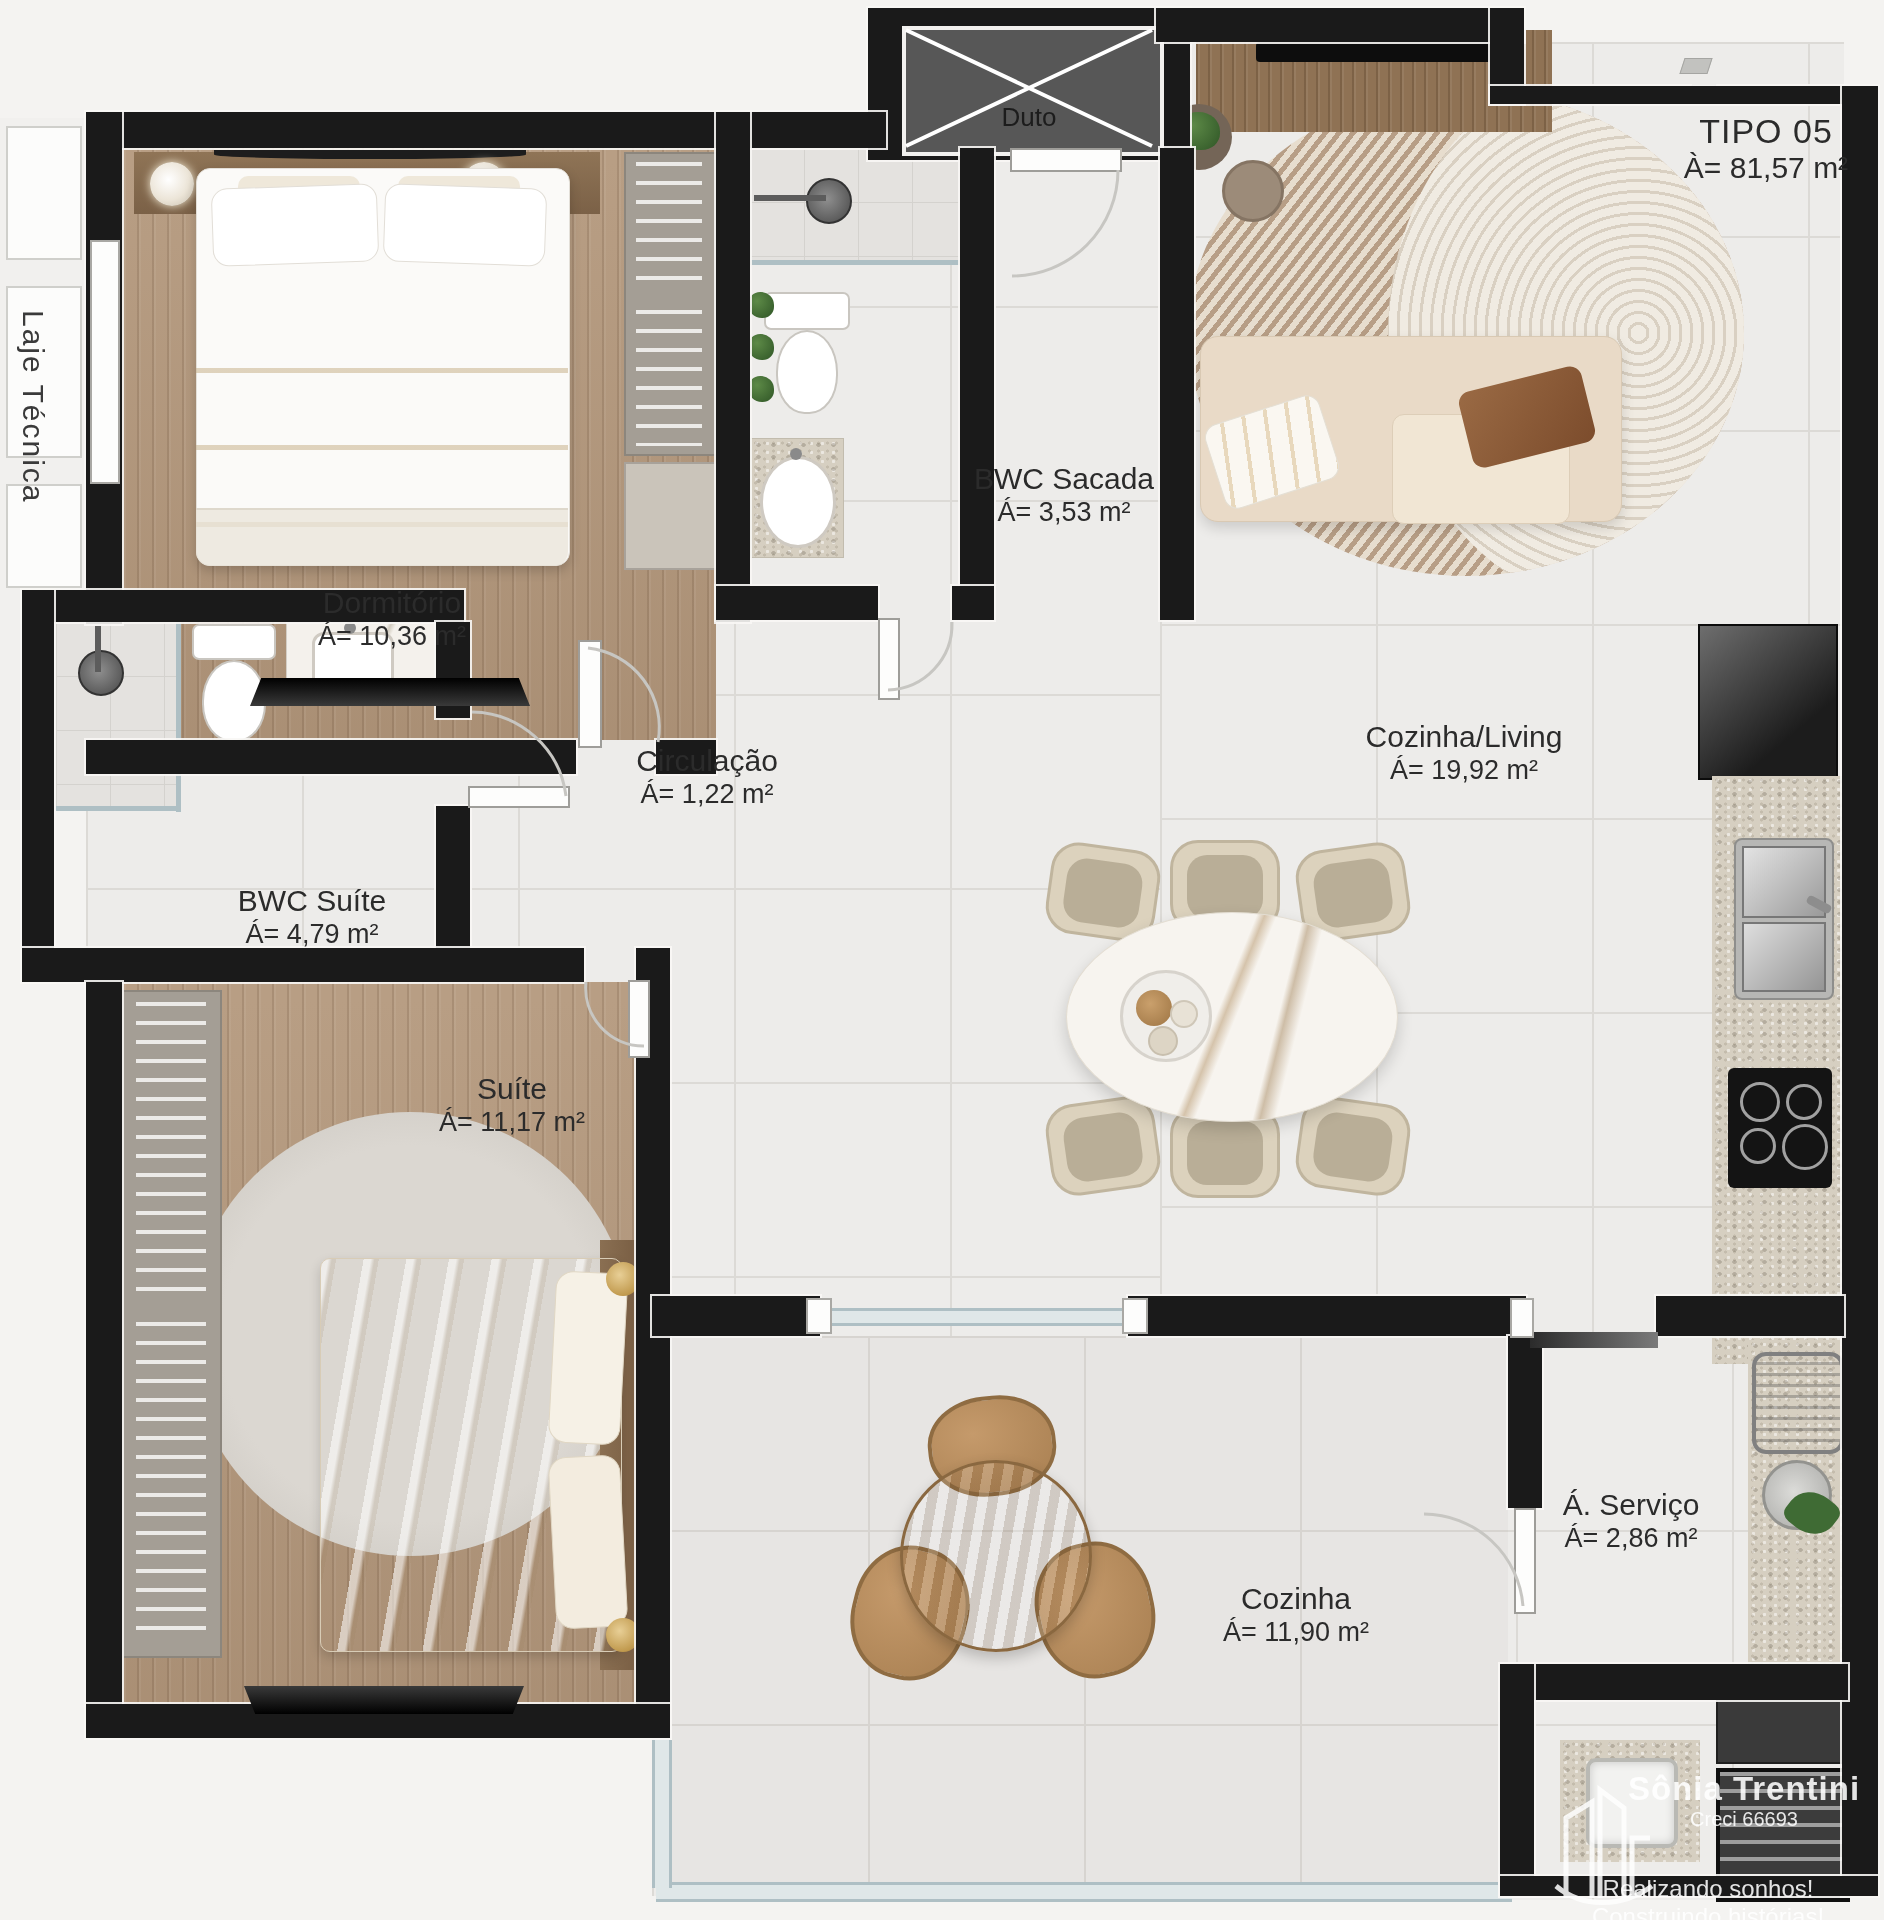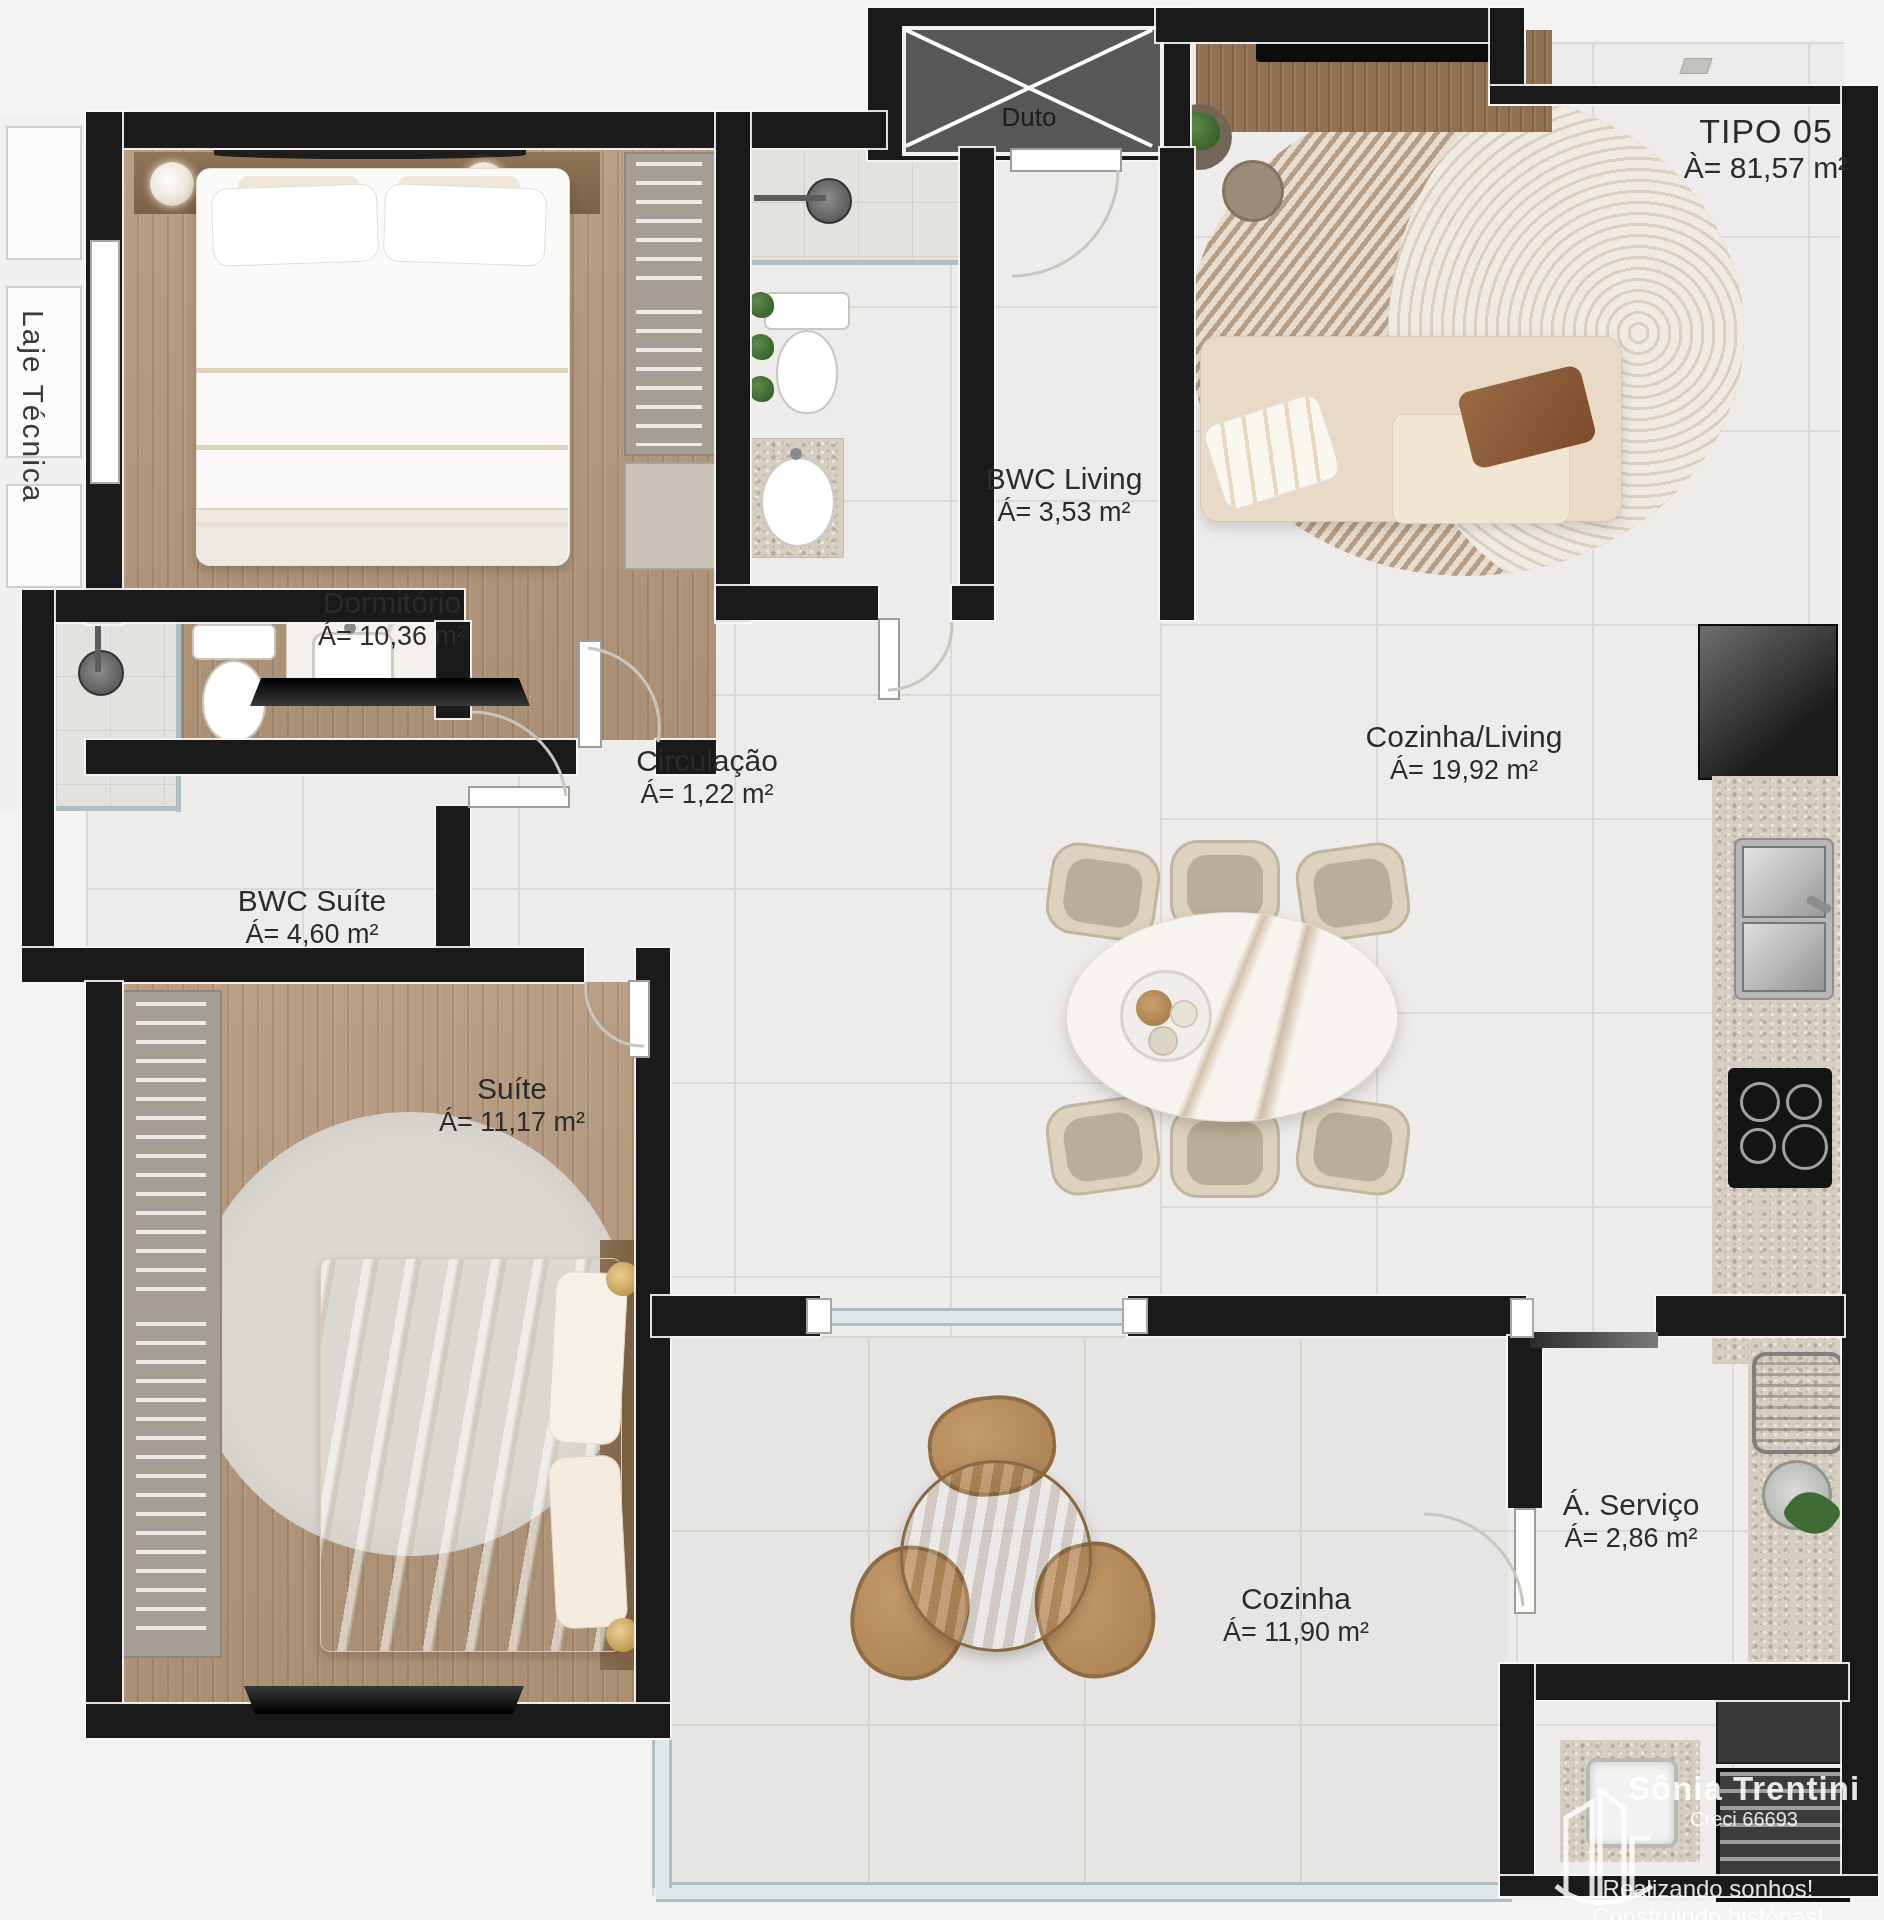--- a/index.html
+++ b/index.html
@@ -95,21 +95,21 @@
   <div class="abs" style="left:806px;top:178px;width:42px;height:42px;background:radial-gradient(circle at 45% 45%,#8f8f8f,#474747);border:2px solid #333;border-radius:50%;z-index:4;"></div>
   <div class="abs" style="left:764px;top:292px;width:82px;height:34px;background:#fff;border:2px solid #c9c6c0;border-radius:7px;z-index:4;"></div>
   <div class="abs" style="left:776px;top:330px;width:58px;height:80px;background:#fff;border:2px solid #c9c6c0;border-radius:50% 50% 46% 46%;z-index:4;"></div>
   <div class="abs plant" style="left:748px;top:292px;width:26px;height:26px;"></div>
   <div class="abs plant" style="left:748px;top:334px;width:26px;height:26px;"></div>
   <div class="abs plant" style="left:748px;top:376px;width:26px;height:26px;"></div>
   <div class="abs granite" style="left:750px;top:438px;width:92px;height:118px;border:1px solid #c2bcae;z-index:3;"></div>
   <div class="abs" style="left:760px;top:456px;width:70px;height:86px;background:#fff;border:3px solid #cfcac2;border-radius:50%;z-index:4;"></div>
   <div class="abs" style="left:790px;top:448px;width:12px;height:12px;background:#8a8a8a;border-radius:50%;z-index:4;"></div>
   <div class="label" style="left:914px;top:462px;width:300px;">
-    <div class="nm">BWC Living</div>
+    <div class="nm">BWC Sacada</div>
     <div class="ar">Á= 3,53 m²</div>
   </div>
 
   <div class="abs" style="left:1196px;top:30px;width:356px;height:102px;background:#8f7254;background-image:repeating-linear-gradient(90deg,rgba(60,40,20,.22) 0 2px,rgba(255,255,255,.07) 2px 4px,transparent 4px 12px);z-index:3;"></div>
   <div class="abs" style="left:1256px;top:42px;width:252px;height:20px;background:#0d0d0d;border-radius:4px;z-index:4;"></div>
   <div class="abs" style="left:1166px;top:104px;width:66px;height:66px;background:#746557;border-radius:50%;z-index:3;"></div>
   <div class="abs plant" style="left:1178px;top:112px;width:42px;height:38px;"></div>
   <div class="abs" style="left:1222px;top:160px;width:56px;height:56px;background:#9c8b79;border:3px solid #857463;border-radius:50%;z-index:3;"></div>
   <div class="abs" style="left:1188px;top:90px;width:556px;height:486px;border-radius:50%;overflow:hidden;z-index:2;">
     <span class="abs" style="left:0;top:0;width:100%;height:100%;background:repeating-linear-gradient(128deg,#b79e86 0 5px,#e7ddce 5px 11px);"></span>
@@ -174,21 +174,21 @@
   <div class="abs" style="left:176px;top:622px;width:5px;height:190px;background:#aebfc4;z-index:4;"></div>
   <div class="abs" style="left:56px;top:806px;width:125px;height:5px;background:#aebfc4;z-index:4;"></div>
   <div class="abs" style="left:78px;top:650px;width:42px;height:42px;background:radial-gradient(circle at 45% 45%,#8f8f8f,#474747);border:2px solid #333;border-radius:50%;z-index:4;"></div>
   <div class="abs" style="left:192px;top:624px;width:80px;height:32px;background:#fff;border:2px solid #c9c6c0;border-radius:7px;z-index:4;"></div>
   <div class="abs" style="left:202px;top:660px;width:60px;height:78px;background:#fff;border:2px solid #c9c6c0;border-radius:50% 50% 46% 46%;z-index:4;"></div>
   <div class="abs" style="left:286px;top:622px;width:150px;height:72px;background:#f4f1ec;background-image:linear-gradient(115deg,transparent 55%,rgba(175,165,145,.5) 57%,transparent 60%);border:1px solid #d3cec6;z-index:3;"></div>
   <div class="abs" style="left:312px;top:632px;width:76px;height:52px;background:#fff;border:3px solid #cfcac2;border-radius:12px;z-index:4;"></div>
   <div class="abs" style="left:344px;top:622px;width:12px;height:12px;background:#8a8a8a;border-radius:50%;z-index:4;"></div>
   <div class="label" style="left:162px;top:884px;width:300px;">
     <div class="nm">BWC Suíte</div>
-    <div class="ar">Á= 4,60 m²</div>
+    <div class="ar">Á= 4,79 m²</div>
   </div>
 
   <div class="abs wardrobe" style="left:122px;top:990px;width:96px;height:664px;">
     <span class="hangers" style="left:12px;top:10px;width:70px;height:300px;"></span>
     <span class="hangers" style="left:12px;top:330px;width:70px;height:320px;"></span>
   </div>
   <div class="abs" style="left:188px;top:1112px;width:444px;height:444px;border-radius:50%;background:radial-gradient(circle,#dbd7d1 60%,#ccc8c1 88%,rgba(200,196,189,.35) 100%);z-index:3;"></div>
   <div class="abs" style="left:600px;top:1240px;width:36px;height:430px;background:linear-gradient(90deg,#8a6f52,#7a5f44);z-index:4;"></div>
   <div class="abs" style="left:320px;top:1258px;width:300px;height:392px;background:linear-gradient(115deg,#efe7d8,#e1d5bf);background-image:repeating-linear-gradient(100deg,rgba(255,255,255,.55) 0 7px,rgba(150,125,90,.14) 11px 15px,transparent 15px 42px);border:1px solid #d8ccb6;border-radius:10px;box-shadow:0 5px 12px rgba(0,0,0,.16);z-index:4;"></div>
   <div class="abs" style="left:552px;top:1272px;width:70px;height:170px;background:#f6f1e6;border:1px solid #e0d7c4;border-radius:18px;transform:rotate(3deg);z-index:4;"></div>

